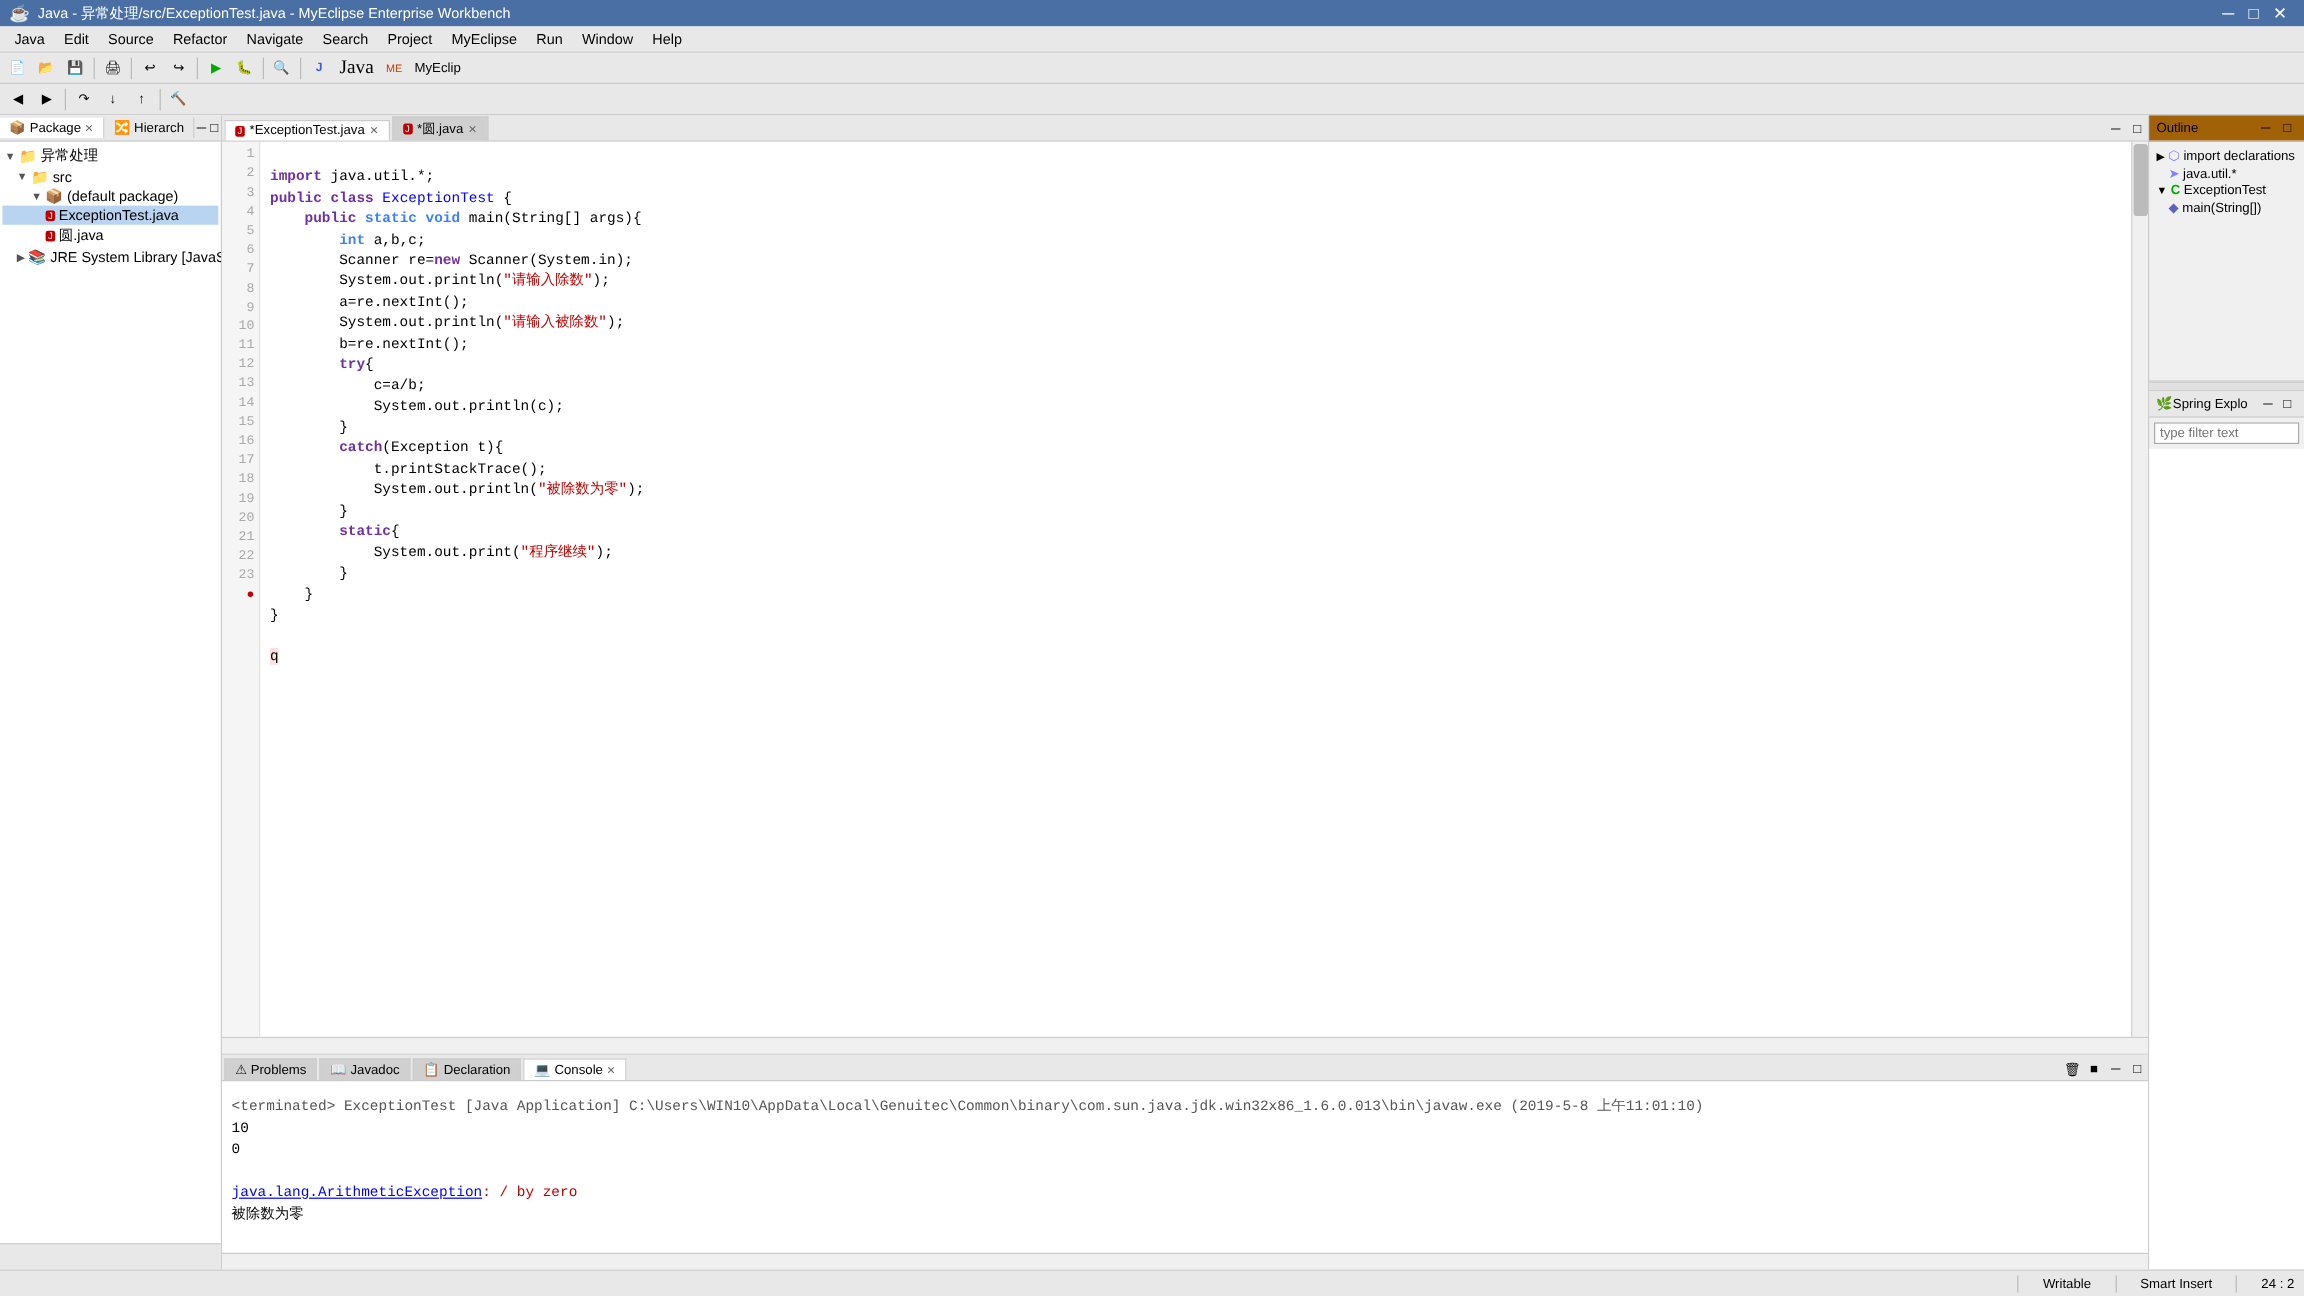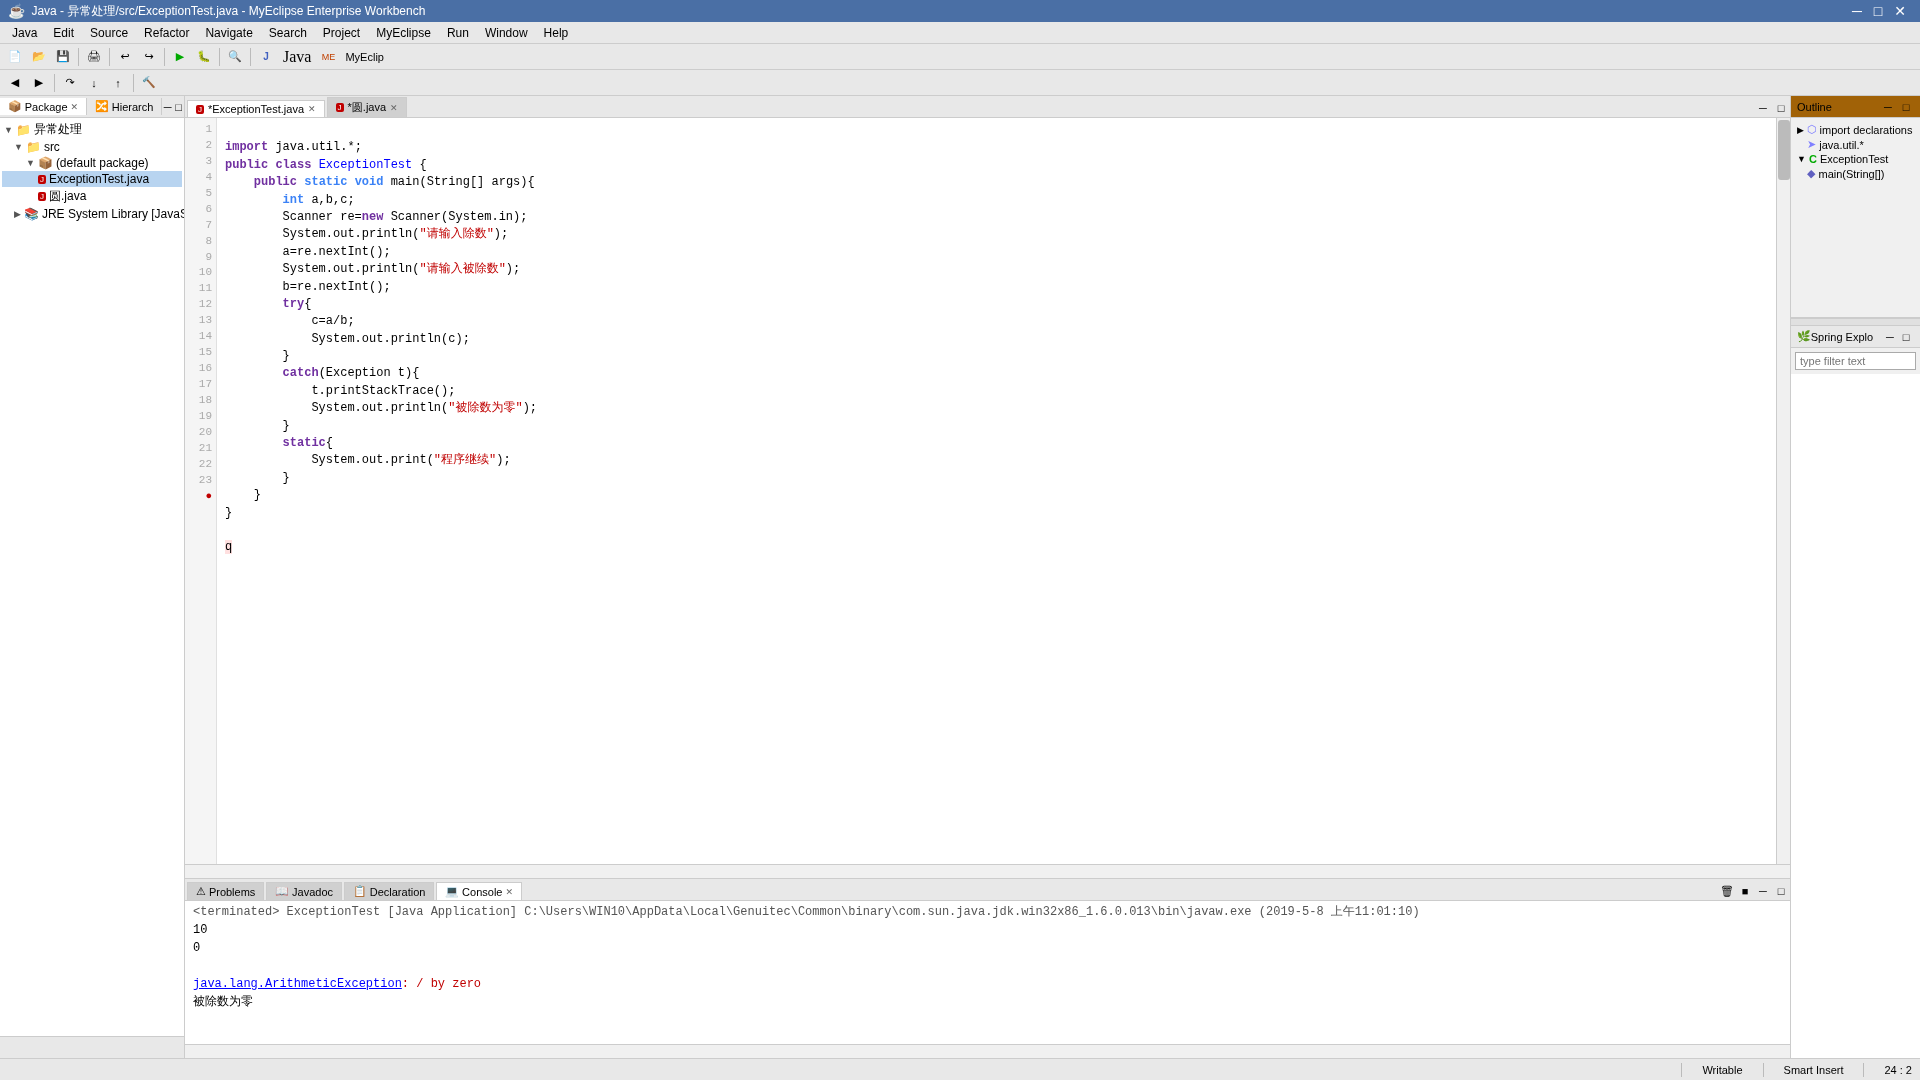--- a/index.html
+++ b/index.html
@@ -46,21 +46,21 @@
     #outline-tree { flex: 0 0 200px; padding: 4px; font-size: 11px; font-family: Arial, sans-serif; border-bottom: 1px solid #ccc; }
     #spring-header { height: 22px; background: #e8e8e8; display: flex; align-items: center; padding: 0 6px; font-size: 11px; font-family: Arial, sans-serif; border-bottom: 1px solid #ccc; }
     #spring-filter { padding: 4px; }
     #spring-filter input { width: 100%; padding: 2px 4px; font-size: 11px; border: 1px solid #aaa; }
     
     
     #bottom-panel { height: 180px; border-top: 1px solid #ccc; display: flex; flex-direction: column; background: #fff; }
     #bottom-tabs { height: 22px; background: #e8e8e8; display: flex; align-items: flex-end; border-bottom: 1px solid #ccc; }
     .btab { padding: 2px 8px; font-size: 11px; font-family: Arial, sans-serif; border: 1px solid #ccc; border-bottom: none; background: #d0d0d0; cursor: pointer; display: flex; align-items: center; gap: 3px; margin-left: 2px; }
     .btab.active { background: #fff; }
-    #console-content { flex: 1; overflow: auto; padding: 2px 8px; font-size: 12px; line-height: 1.5; }
+    #console-content { flex: 1; overflow: auto; padding: 12px 8px; font-size: 12px; line-height: 1.5; }
     
     
     #status-bar { height: 22px; background: #e8e8e8; border-top: 1px solid #ccc; display: flex; align-items: center; padding: 0 8px; font-family: Arial, sans-serif; font-size: 11px; gap: 20px; }
     .status-sep { width: 1px; height: 14px; background: #bbb; }
     
     
     .kw { color: #7030A0; font-weight: bold; }
     .kw2 { color: #3b82f6; font-weight: bold; }
     .string { color: #c00000; }
     .cn { color: #0000ff; }

